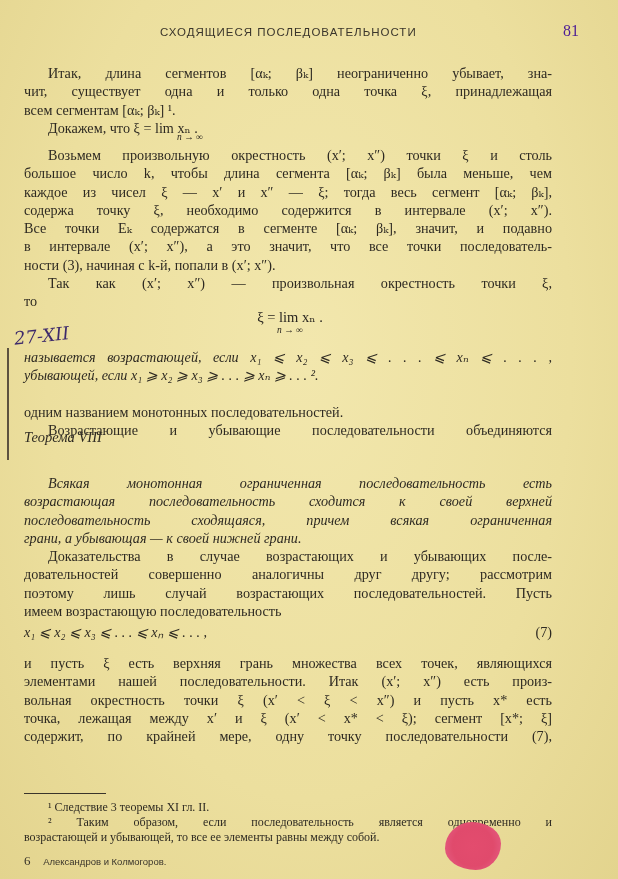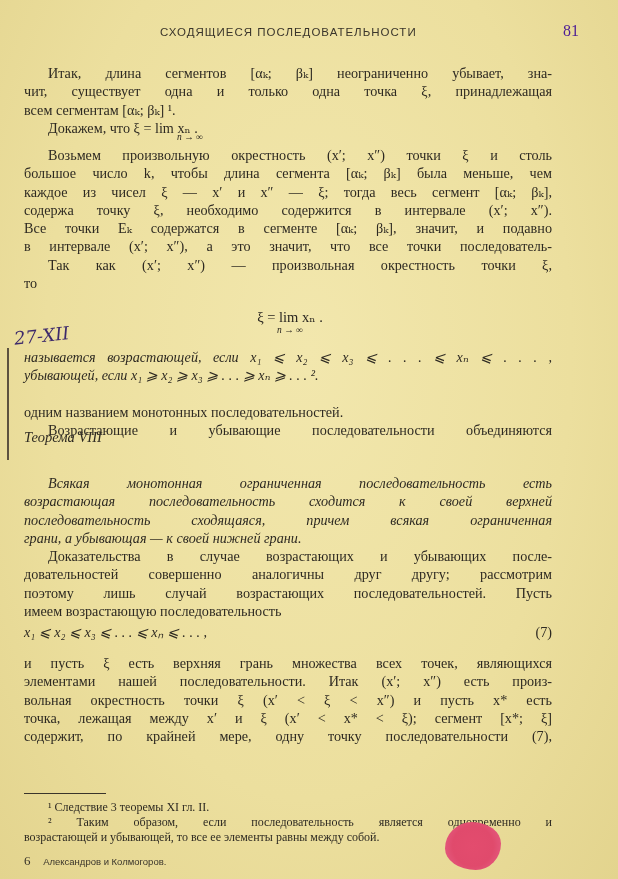--- a/index.html
+++ b/index.html
@@ -69,20 +69,21 @@
     <span class="lim-sub">n → ∞</span>
   </div>
 
   <div class="text" style="top:146px;">
     <span class="line indent">Возьмем произвольную окрестность (x′; x″) точки ξ и столь</span>
     <span class="line">большое число k, чтобы длина сегмента [αₖ; βₖ] была меньше, чем</span>
     <span class="line">каждое из чисел ξ — x′ и x″ — ξ; тогда весь сегмент [αₖ; βₖ],</span>
     <span class="line">содержа точку ξ, необходимо содержится в интервале (x′; x″).</span>
     <span class="line">Все точки Eₖ содержатся в сегменте [αₖ; βₖ], значит, и подавно</span>
     <span class="line">в интервале (x′; x″), а это значит, что все точки последователь-</span>
+    <span class="line last">ности (3), начиная с k-й, попали в (x′; x″).</span>
     <span class="line indent">Так как (x′; x″) — произвольная окрестность точки ξ,</span>
     <span class="line last">то</span>
   </div>
 
   <div class="lim-block" style="left:230px; top:309px; width:120px;">
     <span>ξ = lim xₙ .</span>
     <span class="lim-sub">n → ∞</span>
   </div>
 
   <div class="handwriting">27-XII</div>

